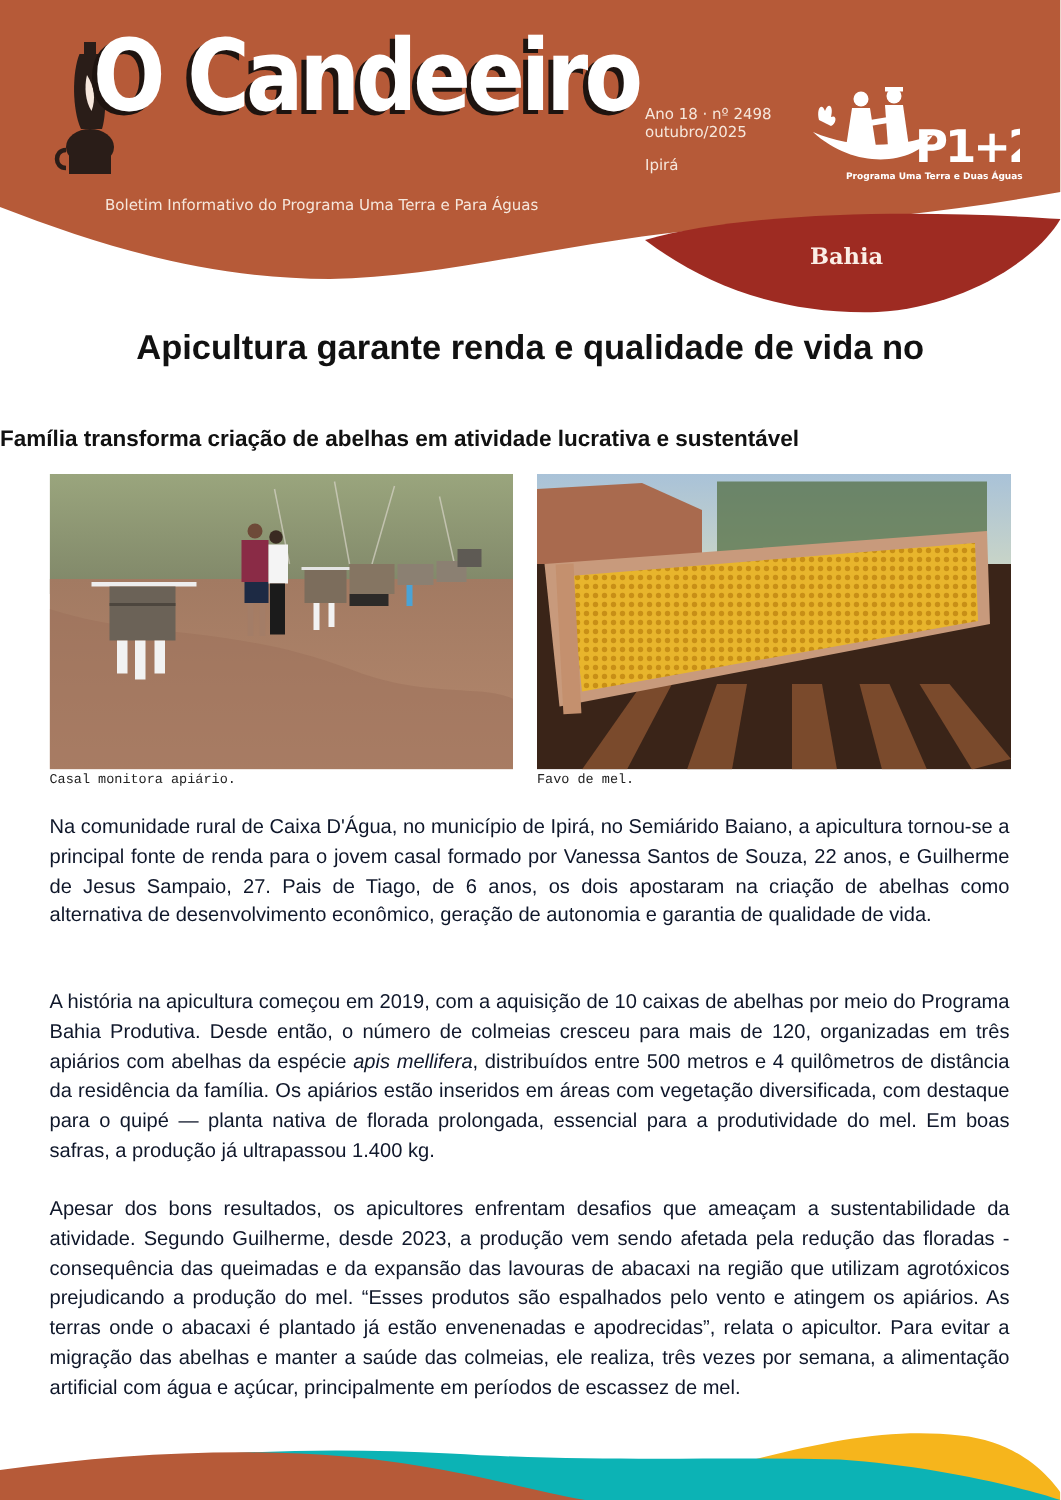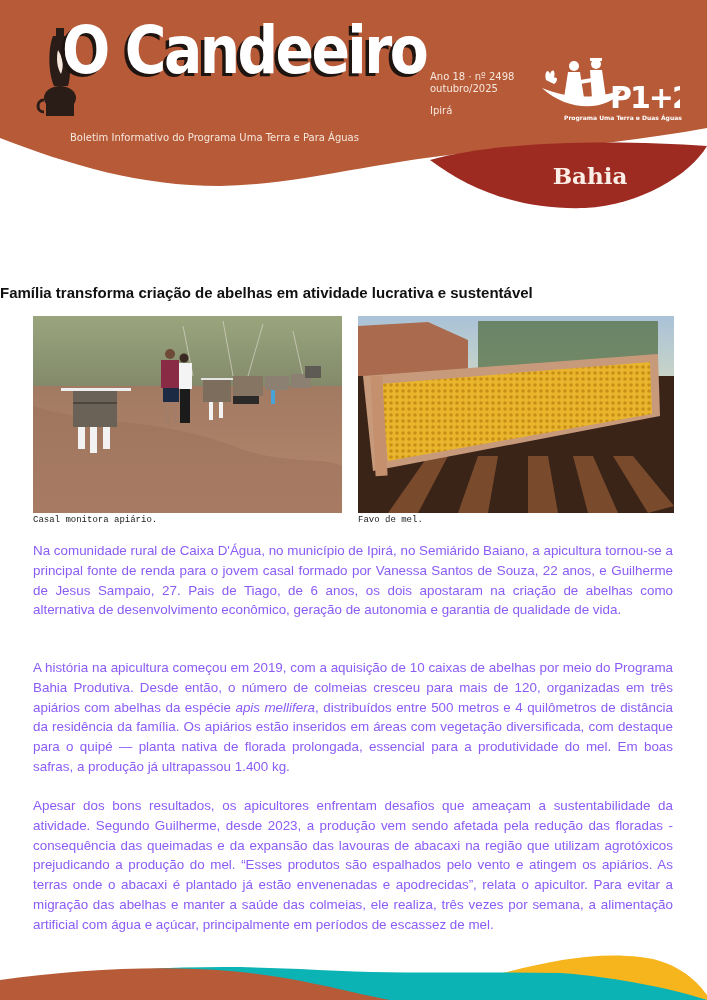--- a/index.html
+++ b/index.html
@@ -4,30 +4,30 @@
 <style>
   html, body { margin:0; padding:0; }
   body { width:707px; height:1000px; position:relative; overflow:hidden; background:#ffffff; font-family:"Liberation Sans", sans-serif; color:#1a1a1a; }
   .header-svg { position:absolute; left:0; top:0; width:707px; height:215px; }
   .masthead-title { position:absolute; left:62px; top:18px; font-family:"DejaVu Sans", sans-serif; font-weight:bold; font-size:66px; letter-spacing:-3px; color:#ffffff; text-shadow:-4px 3px 0 #1e1410; line-height:1; transform:scaleX(0.86); transform-origin:left top; }
   .tagline { position:absolute; left:70px; top:132px; font-family:"DejaVu Sans", sans-serif; font-size:10px; color:#f6e7dc; }
   .issue { position:absolute; left:430px; top:71px; font-family:"DejaVu Sans", sans-serif; font-size:10px; color:#f6e7dc; line-height:12px; }
   .issue .city { margin-top:10px; display:block; }
   .logo { position:absolute; left:540px; top:58px; width:140px; height:66px; }
   .logo-caption { position:absolute; left:564px; top:114px; font-family:"DejaVu Sans", sans-serif; font-weight:bold; font-size:6px; color:#ffffff; white-space:nowrap; }
-  .region { position:absolute; left:540px; top:162px; width:100px; text-align:center; font-family:"DejaVu Serif", serif; font-weight:bold; font-size:23px; color:#fbeee6; }
+  .region { position:absolute; left:540px; top:162px; width:100px; font-family:"DejaVu Serif", serif; font-weight:bold; font-size:15px; color:#fbeee6; }
   .headline { position:absolute; left:0; top:218px; width:707px; text-align:center; font-weight:bold; font-size:23px; line-height:26px; color:#111; }
   .subhead { position:absolute; left:0; top:284px; width:707px; font-weight:bold; font-size:15px; color:#111; }
   .photo { position:absolute; overflow:hidden; }
   .photo1 { left:33px; top:316px; width:309px; height:197px; }
   .photo2 { left:358px; top:316px; width:316px; height:197px; }
   .caption { position:absolute; font-family:Liberation Mono, monospace; font-size:9px; color:#222; }
   .cap1 { left:33px; top:515px; }
   .cap2 { left:358px; top:515px; }
-  .body-text { position:absolute; left:33px; width:640px; font-size:13.4px; line-height:19.8px; text-align:justify; color:#8b5cf6; margin:0; }
+  .body-text { position:absolute; left:33px; width:640px; font-size:13.4px; line-height:19.8px; text-align:justify; color:#0f172a; margin:0; }
   .p1 { top:541px; }
   .p2 { top:658px; }
   .p3 { top:796px; }
   .footer-svg { position:absolute; left:0; top:955px; width:707px; height:45px; }
 </style>
 </head>
 <body>
 
 <svg class="header-svg" viewBox="0 0 707 215" preserveAspectRatio="none">
   <path d="M0,0 H707 V128 C640,140 560,150 480,152 C380,160 300,185 220,186 C140,186 70,165 0,138 Z" fill="#b65a38"></path>
@@ -63,20 +63,21 @@
     <path d="M40,22 L52,20 L52,24 L40,26 Z"></path>
     <path d="M2,30 C30,42 60,40 82,32 C70,52 30,56 2,30 Z"></path>
     <text x="70" y="50" font-family="DejaVu Sans, sans-serif" font-weight="bold" font-size="30" fill="#ffffff" letter-spacing="-2">P1+2</text>
   </g>
 </svg>
 <div class="logo-caption">Programa Uma Terra e Duas Águas</div>
 
 <div class="region">Bahia</div>
 
 <div class="headline">
+  <div>Apicultura garante renda e qualidade de vida no</div>
 </div>
 <div class="subhead">Família transforma criação de abelhas em atividade lucrativa e sustentável</div>
 
 <div class="photo photo1">
   <svg width="309" height="197" viewBox="0 0 309 197">
     <defs>
       <linearGradient id="trees" x1="0" y1="0" x2="0" y2="1">
         <stop offset="0" stop-color="#9aa57d"></stop>
           <stop offset="1" stop-color="#7f8668"></stop>
       </linearGradient>

